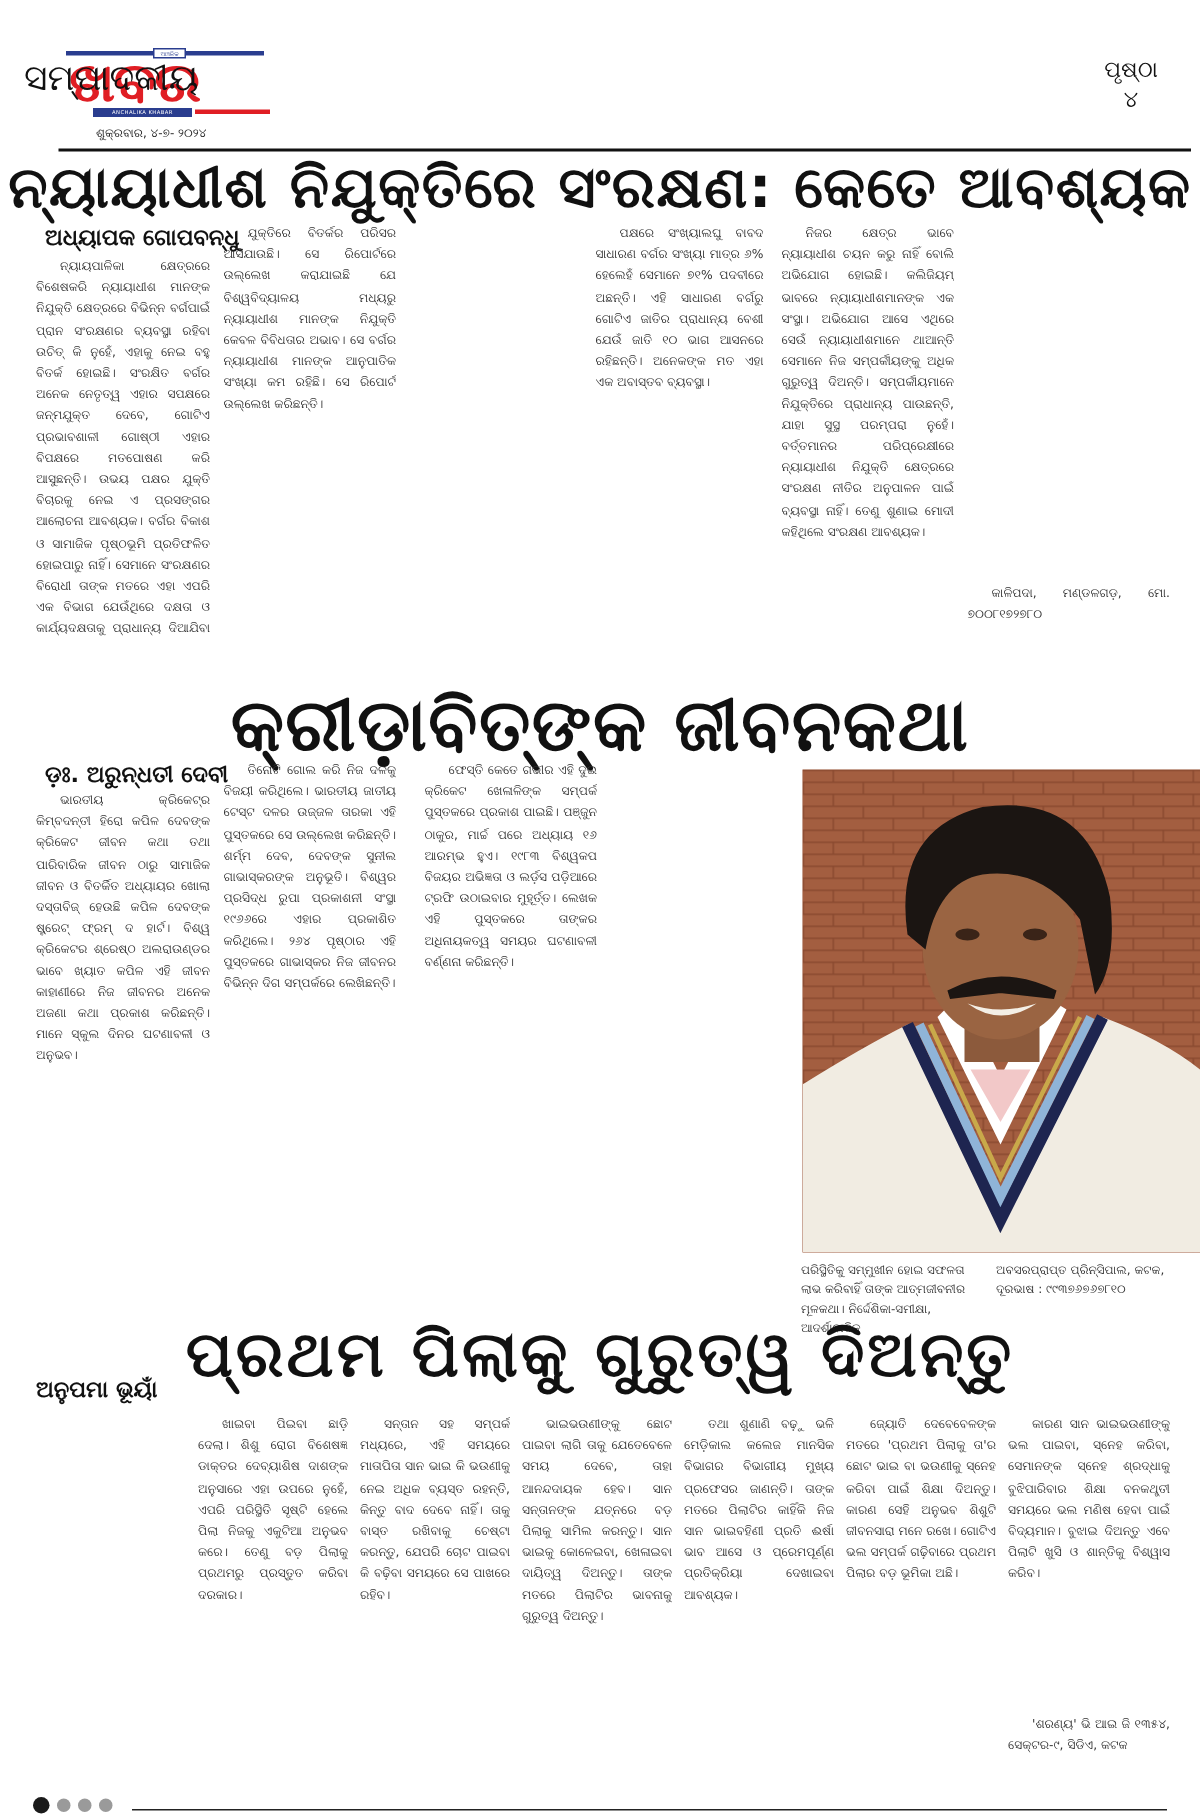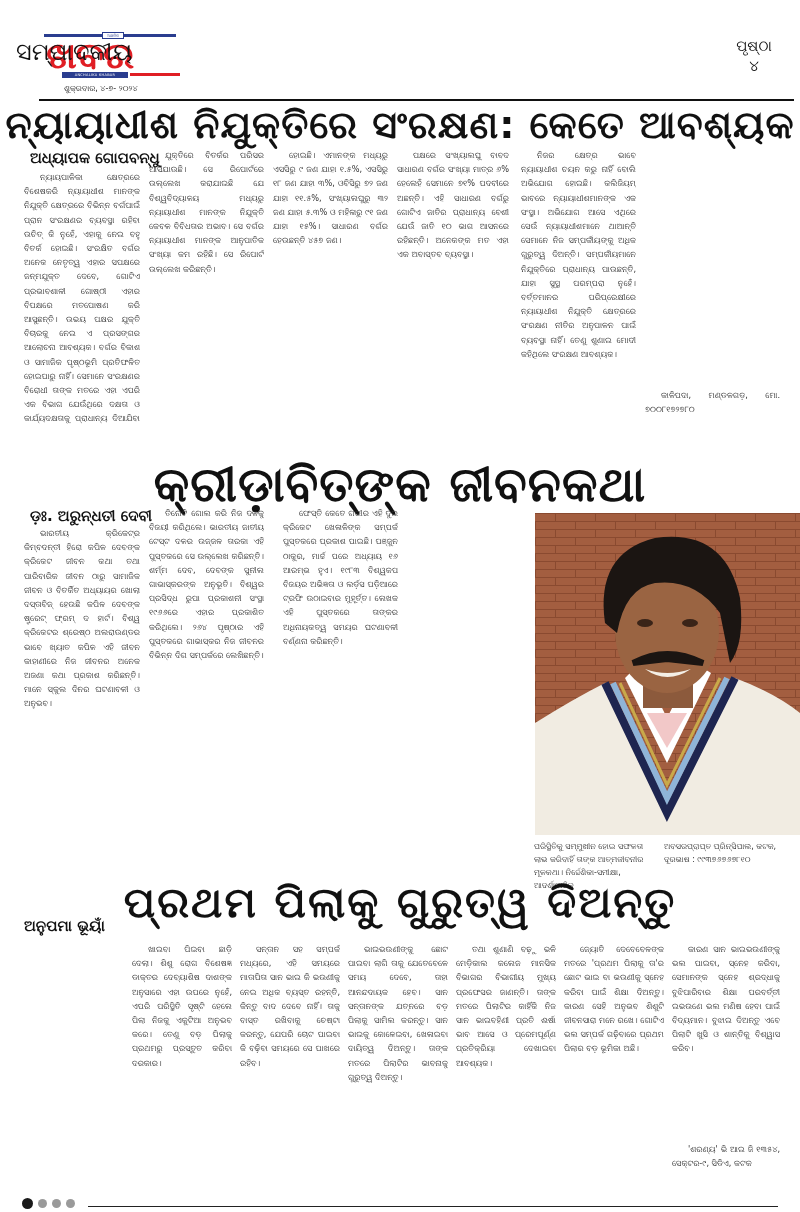--- a/index.html
+++ b/index.html
@@ -70,23 +70,20 @@
 
 <div class="headline hl-1">ନ୍ୟାୟାଧୀଶ ନିଯୁକ୍ତିରେ ସଂରକ୍ଷଣ: କେତେ ଆବଶ୍ୟକ</div>
 <div class="article" id="a1">
   <div class="byline" style="position:absolute;left:6px;top:0;">ଅଧ୍ୟାପକ ଗୋପବନ୍ଧୁ</div>
   <div class="col" style="left:0;top:22px;width:116px;height:260px;">
       <p>ନ୍ୟାୟପାଳିକା କ୍ଷେତ୍ରରେ ବିଶେଷକରି ନ୍ୟାୟାଧୀଶ ମାନଙ୍କ ନିଯୁକ୍ତି କ୍ଷେତ୍ରରେ ବିଭିନ୍ନ ବର୍ଗପାଇଁ ପ୍ରାନ ସଂରକ୍ଷଣର ବ୍ୟବସ୍ଥା ରହିବା ଉଚିତ୍ କି ନୁହେଁ, ଏହାକୁ ନେଇ ବହୁ ବିତର୍କ ହୋଇଛି। ସଂରକ୍ଷିତ ବର୍ଗର ଅନେକ ନେତୃତ୍ୱ ଏହାର ସପକ୍ଷରେ ଜନ୍ମଯୁକ୍ତ ଦେବେ, ଗୋଟିଏ ପ୍ରଭାବଶାଳୀ ଗୋଷ୍ଠୀ ଏହାର ବିପକ୍ଷରେ ମତପୋଷଣ କରି ଆସୁଛନ୍ତି। ଉଭୟ ପକ୍ଷର ଯୁକ୍ତି ବିଚାରକୁ ନେଇ ଏ ପ୍ରସଙ୍ଗର ଆଲୋଚନା ଆବଶ୍ୟକ। ବର୍ଗର ବିକାଶ ଓ ସାମାଜିକ ପୃଷ୍ଠଭୂମି ପ୍ରତିଫଳିତ ହୋଇପାରୁ ନାହିଁ। ସେମାନେ ସଂରକ୍ଷଣର ବିରୋଧୀ ତାଙ୍କ ମତରେ ଏହା ଏପରି ଏକ ବିଭାଗ ଯେଉଁଥିରେ ଦକ୍ଷତା ଓ କାର୍ଯ୍ୟଦକ୍ଷତାକୁ ପ୍ରାଧାନ୍ୟ ଦିଆଯିବା ଆବଶ୍ୟକ। କେବଳ ମେଧାବୀମାନେ ଏହି ବିଭାଗରେ ରହିଲେ ନ୍ୟାୟ ପ୍ରକ୍ରିୟା ଠିକ୍ ଭାବରେ ପରିଚାଳିତ ହେବ। ନ୍ୟାୟପାଳିକା ପ୍ରସଙ୍ଗରେ ଦରିଦ୍ର ବର୍ଗର ପ୍ରତିନିଧିତ୍ୱ ଆବଶ୍ୟକ।</p>
     </div>
 
   <div class="col" style="left: 125px; top: 0px; width: 115px; height: 282px;">
       <p>ଯୁକ୍ତିରେ ବିତର୍କର ପରିସର ଆସିଯାଉଛି। ସେ ରିପୋର୍ଟରେ ଉଲ୍ଲେଖ କରାଯାଇଛି ଯେ ବିଶ୍ୱବିଦ୍ୟାଳୟ ମଧ୍ୟରୁ ନ୍ୟାୟାଧୀଶ ମାନଙ୍କ ନିଯୁକ୍ତି କେବଳ ବିବିଧତାର ଅଭାବ। ସେ ବର୍ଗର ନ୍ୟାୟାଧୀଶ ମାନଙ୍କ ଆନୁପାତିକ ସଂଖ୍ୟା କମ ରହିଛି। ସେ ରିପୋର୍ଟ ଉଲ୍ଲେଖ କରିଛନ୍ତି।</p>
-    </div>
-  <div class="col" style="left: 249px; top: 0px; width: 115px; height: 282px;">
-      <p>ହୋଇଛି। ଏମାନଙ୍କ ମଧ୍ୟରୁ ଏସସିରୁ ୯ ଜଣ ଯାହା ୧.୫%, ଏସସିରୁ ୧୮ ଜଣ ଯାହା ୩%, ଓବିସିରୁ ୭୨ ଜଣ ଯାହା ୧୧.୫%, ସଂଖ୍ୟାଲଘୁରୁ ୩୨ ଜଣ ଯାହା ୫.୩% ଓ ମହିଳାରୁ ୯୧ ଜଣ ଯାହା ୧୫%। ସାଧାରଣ ବର୍ଗର ହେଉଛନ୍ତି ୪୫୭ ଜଣ।</p>
     </div>
   <div class="col" style="left: 373px; top: 0px; width: 112px; height: 282px;">
       <p>ପକ୍ଷରେ ସଂଖ୍ୟାଲଘୁ ବାବଦ ସାଧାରଣ ବର୍ଗର ସଂଖ୍ୟା ମାତ୍ର ୬% ହେଲେହଁ ସେମାନେ ୭୧% ପଦବୀରେ ଅଛନ୍ତି। ଏହି ସାଧାରଣ ବର୍ଗରୁ ଗୋଟିଏ ଜାତିର ପ୍ରାଧାନ୍ୟ ବେଶୀ ଯେଉଁ ଜାତି ୧୦ ଭାଗ ଆସନରେ ରହିଛନ୍ତି। ଅନେକଙ୍କ ମତ ଏହା ଏକ ଅବାସ୍ତବ ବ୍ୟବସ୍ଥା।</p>
     </div>
   <div class="col" style="left:0;top:0;width:0;height:0;"></div>
   <div class="col" style="left:618px;top:0;width:0;height:0;"></div>
   <div class="col" style="left:618px;top:0;width:0;"></div>
   <div class="col" style="left:618px;top:0;width:0;"></div>
   <div class="col" style="left:618px;top:0;width:0;"></div>
   <div class="col" style="left:618px;top:0;width:0;"></div>
@@ -175,21 +172,21 @@
   <div class="col" style="left:324px;top:14px;width:100px;height:232px;">
       <p>ଭାଇଭଉଣୀଙ୍କୁ ଛୋଟ ପାଇବା ଲାଗି ତାକୁ ଯେତେବେଳେ ସମୟ ଦେବେ, ତାହା ଆନନ୍ଦଦାୟକ ହେବ। ସାନ ସନ୍ତାନଙ୍କ ଯତ୍ନରେ ବଡ଼ ପିଲାକୁ ସାମିଲ କରନ୍ତୁ। ସାନ ଭାଇକୁ କୋଳେଇବା, ଖେଳାଇବା ଦାୟିତ୍ୱ ଦିଅନ୍ତୁ। ତାଙ୍କ ମତରେ ପିଲାଟିର ଭାବନାକୁ ଗୁରୁତ୍ୱ ଦିଅନ୍ତୁ।</p>
     </div>
   <div class="col" style="left:432px;top:14px;width:100px;height:232px;">
       <p>ତଥା ଶୁଣାଣି ବଢ଼ୁ ଭଳି ମେଡ଼ିକାଲ କଲେଜ ମାନସିକ ବିଭାଗର ବିଭାଗୀୟ ମୁଖ୍ୟ ପ୍ରଫେସର ଜାଣନ୍ତି। ତାଙ୍କ ମତରେ ପିଲାଟିର କାହିଁକି ନିଜ ସାନ ଭାଇବହିଣୀ ପ୍ରତି ଈର୍ଷା ଭାବ ଆସେ ଓ ପ୍ରେମପୂର୍ଣ୍ଣ ପ୍ରତିକ୍ରିୟା ଦେଖାଇବା ଆବଶ୍ୟକ।</p>
     </div>
   <div class="col" style="left:540px;top:14px;width:100px;height:232px;">
       <p>ଜ୍ୟୋତି ଦେବେବେଳଙ୍କ ମତରେ 'ପ୍ରଥମ ପିଲାକୁ ତା'ର ଛୋଟ ଭାଇ ବା ଭଉଣୀକୁ ସ୍ନେହ କରିବା ପାଇଁ ଶିକ୍ଷା ଦିଅନ୍ତୁ। କାରଣ ସେହି ଅନୁଭବ ଶିଶୁଟି ଜୀବନସାରା ମନେ ରଖେ। ଗୋଟିଏ ଭଲ ସମ୍ପର୍କ ଗଢ଼ିବାରେ ପ୍ରଥମ ପିଲାର ବଡ଼ ଭୂମିକା ଅଛି।</p>
     </div>
   <div class="col" style="left:648px;top:14px;width:108px;height:200px;">
-      <p>କାରଣ ସାନ ଭାଇଭଉଣୀଙ୍କୁ ଭଲ ପାଇବା, ସ୍ନେହ କରିବା, ସେମାନଙ୍କ ସ୍ନେହ ଶ୍ରଦ୍ଧାକୁ ବୁଝିପାରିବାର ଶିକ୍ଷା ପରବର୍ତ୍ତୀ ଇଭଉଣେ ଭଲ ମଣିଷ ହେବା ପାଇଁ ବିଦ୍ୟମାନ। ବୁଝାଇ ଦିଅନ୍ତୁ ଏବେ ପିଲାଟି ଖୁସି ଓ ଶାନ୍ତିକୁ ବିଶ୍ୱାସ କରିବ।</p>
+      <p>କାରଣ ସାନ ଭାଇଭଉଣୀଙ୍କୁ ଭଲ ପାଇବା, ସ୍ନେହ କରିବା, ସେମାନଙ୍କ ସ୍ନେହ ଶ୍ରଦ୍ଧାକୁ ବୁଝିପାରିବାର ଶିକ୍ଷା ବନକଥ୍ତ୍ତୀ ସମୟରେ ଭଲ ମଣିଷ ହେବା ପାଇଁ ବିଦ୍ୟମାନ। ବୁଝାଇ ଦିଅନ୍ତୁ ଏବେ ପିଲାଟି ଖୁସି ଓ ଶାନ୍ତିକୁ ବିଶ୍ୱାସ କରିବ।</p>
     </div>
   <div class="col" style="left:648px;top:214px;width:108px;height:32px;">
       <p>'ଶରଣ୍ୟ' ଭି ଆଇ ଜି ୧୩୫୪, ସେକ୍ଟର-୯, ସିଡିଏ, କଟକ</p>
     </div>
 </div>
 
 <div class="col" style="left:645px;top:388px;width:135px;height:42px;">
     <p>କାଳିପଦା, ମଣ୍ଡଳଗଡ଼, ମୋ. ୭୦୦୮୧୭୨୭୮୦</p>
   </div>
 

